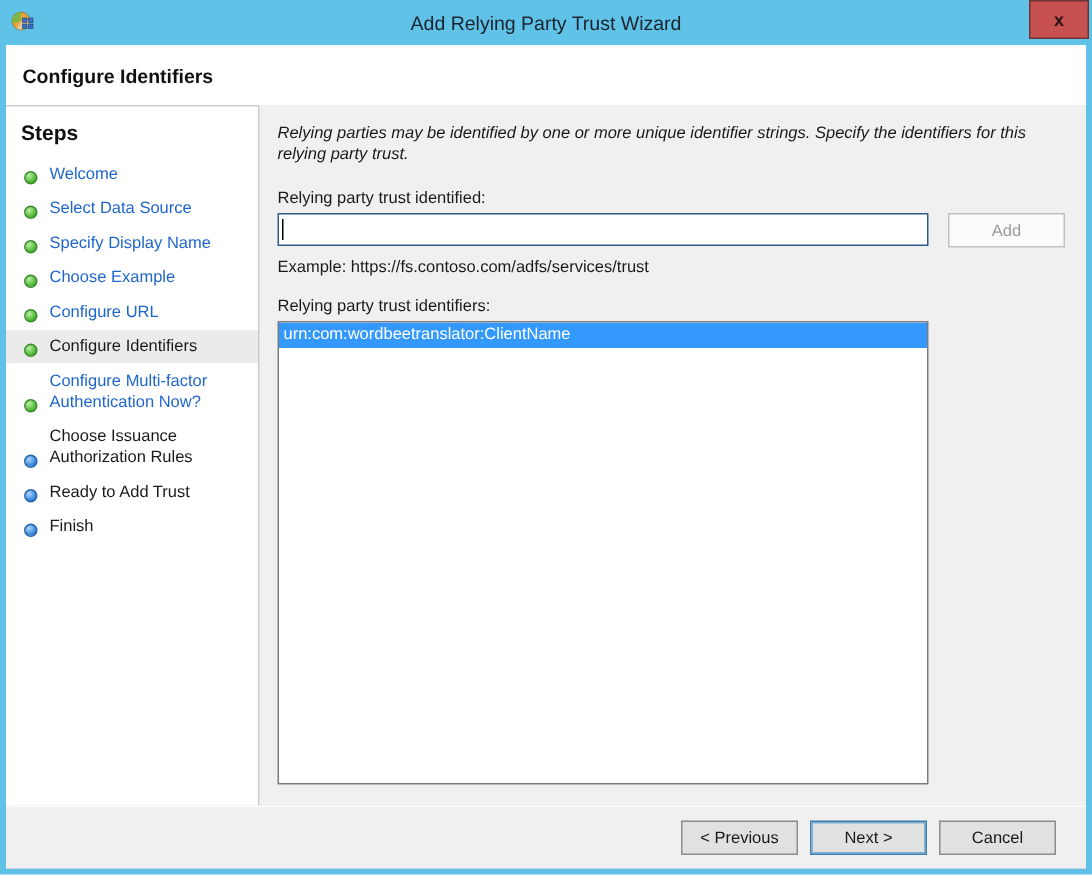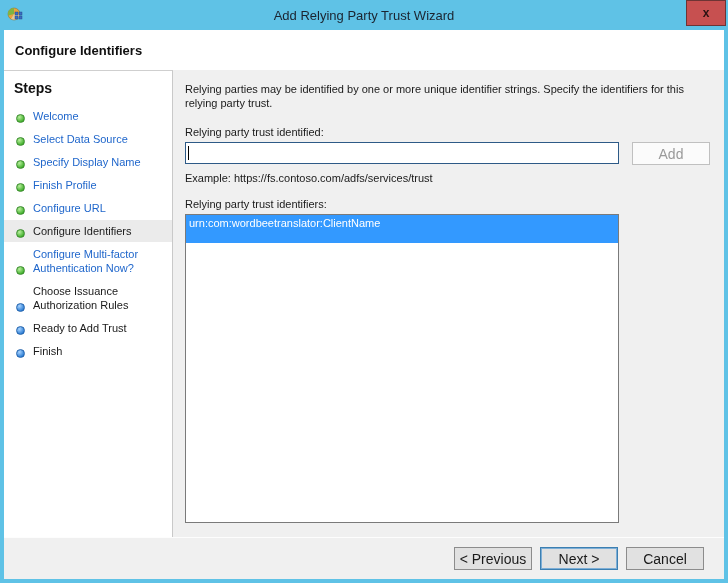--- a/index.html
+++ b/index.html
@@ -36,36 +36,36 @@
   .bullet.green { background:radial-gradient(circle at 35% 30%, #b9ef9e, #3fae2a 75%); border:1px solid #3c8c2f; }
   .bullet.blue  { background:radial-gradient(circle at 35% 30%, #a9d4ff, #2b7cd3 75%); border:1px solid #2464ad; }
   .step.visited .step-label { color:#1f66cb; cursor:pointer; }
   .step.current { background:#ebebeb; }
   .step.current .step-label { color:#1a1a1a; }
   .step.upcoming .step-label { color:#1a1a1a; }
 
   
   .content { flex:1; background:#f0f0f0; padding:12px 10px 14px 12px;
     display:flex; flex-direction:column; min-height:0; }
-  .intro { line-height:14px; max-width:520px; margin-bottom:16px; }
+  .intro { line-height:14px; max-width:520px; margin-bottom:16px;font-style:italic; }
   .field-label { margin-bottom:4px; }
   .row { display:flex; align-items:flex-start; }
   .inputwrap { width:434px; height:22px; background:#ffffff; border:1px solid #2d5a87;
     display:flex; align-items:center; padding-left:2px; }
   .inputwrap input { border:none; outline:none; width:100%; height:18px;
     font-family:"Liberation Sans",sans-serif; font-size:11px; background:transparent; }
   .caret { width:1px; height:14px; background:#000; }
   .btn { width:78px; height:23px; background:#e1e1e1; border:1px solid #8c8c8c;
-    font-family:"Liberation Sans",sans-serif; font-size:14px; color:#1a1a1a; cursor:pointer; }
+    font-family:"Liberation Sans",sans-serif; font-size:11px; color:#1a1a1a; cursor:pointer; }
   .btn.side { margin-left:13px; }
   .btn:disabled { background:#fbfbfb; border-color:#c0c0c0; color:#9a9a9a; cursor:default; }
   .example { margin:7px 0 14px 0; }
   .grow { flex:1; min-height:0; }
   .listbox { width:434px; height:100%; background:#ffffff; border:1px solid #7a7a7a; overflow:hidden; }
-  .listitem { height:28px; line-height:17px; padding-left:3px; cursor:default; }
+  .listitem { height:17px; line-height:17px; padding-left:3px; cursor:default; }
   .listitem.selected { background:#3399ff; color:#ffffff; }
 
   
   .footer { height:42px; background:#f0f0f0; border-top:1px solid #fdfdfd;
     display:flex; align-items:center; justify-content:flex-end; gap:8px; padding-right:20px; }
   .btn.default { border:1px solid #3c7fb1; box-shadow: inset 0 0 0 1px #7daed6; }
 </style>
 </head>
 <body>
 
@@ -108,21 +108,21 @@
         <div class="step visited">
           <span class="bullet green"></span>
           <span class="step-label">Select Data Source</span>
         </div>
         <div class="step visited">
           <span class="bullet green"></span>
           <span class="step-label">Specify Display Name</span>
         </div>
         <div class="step visited">
           <span class="bullet green"></span>
-          <span class="step-label">Finish Profile</span>
+          <span class="step-label">Choose Example</span>
         </div>
         <div class="step visited">
           <span class="bullet green"></span>
           <span class="step-label">Configure URL</span>
         </div>
         <div class="step current">
           <span class="bullet green"></span>
           <span class="step-label">Configure Identifiers</span>
         </div>
         <div class="step visited">

